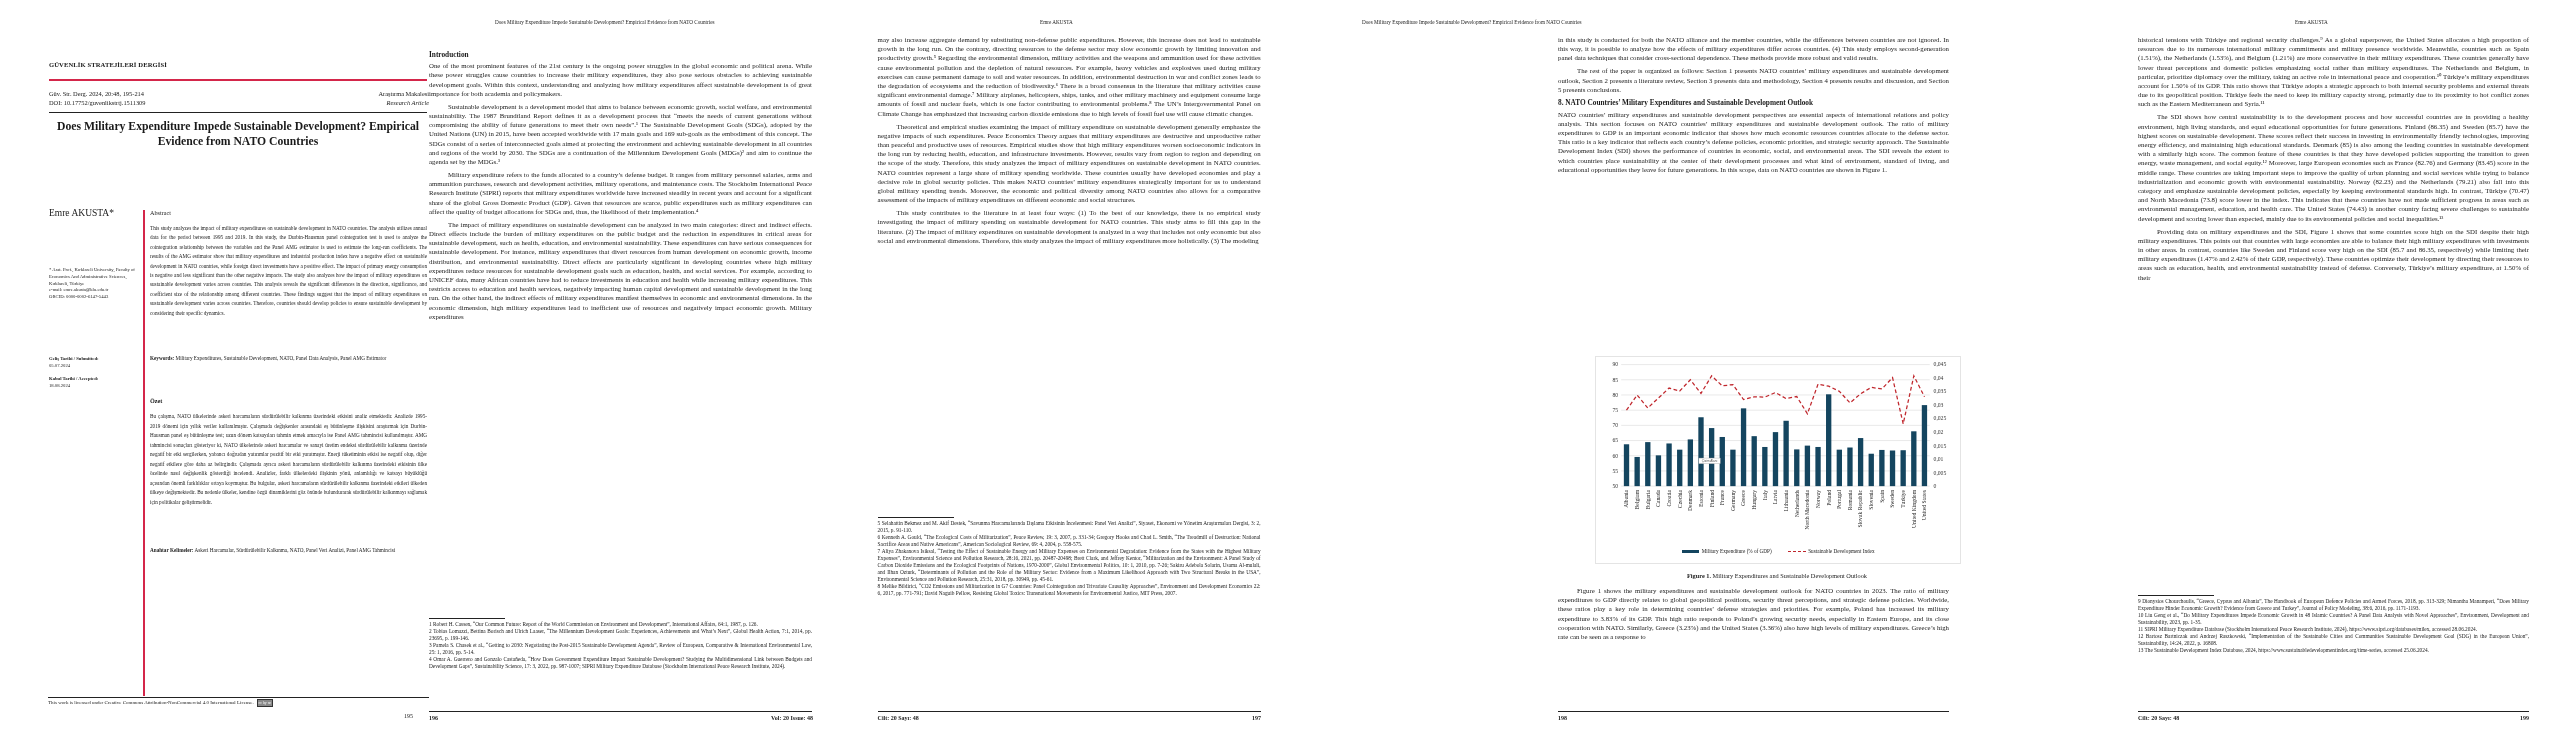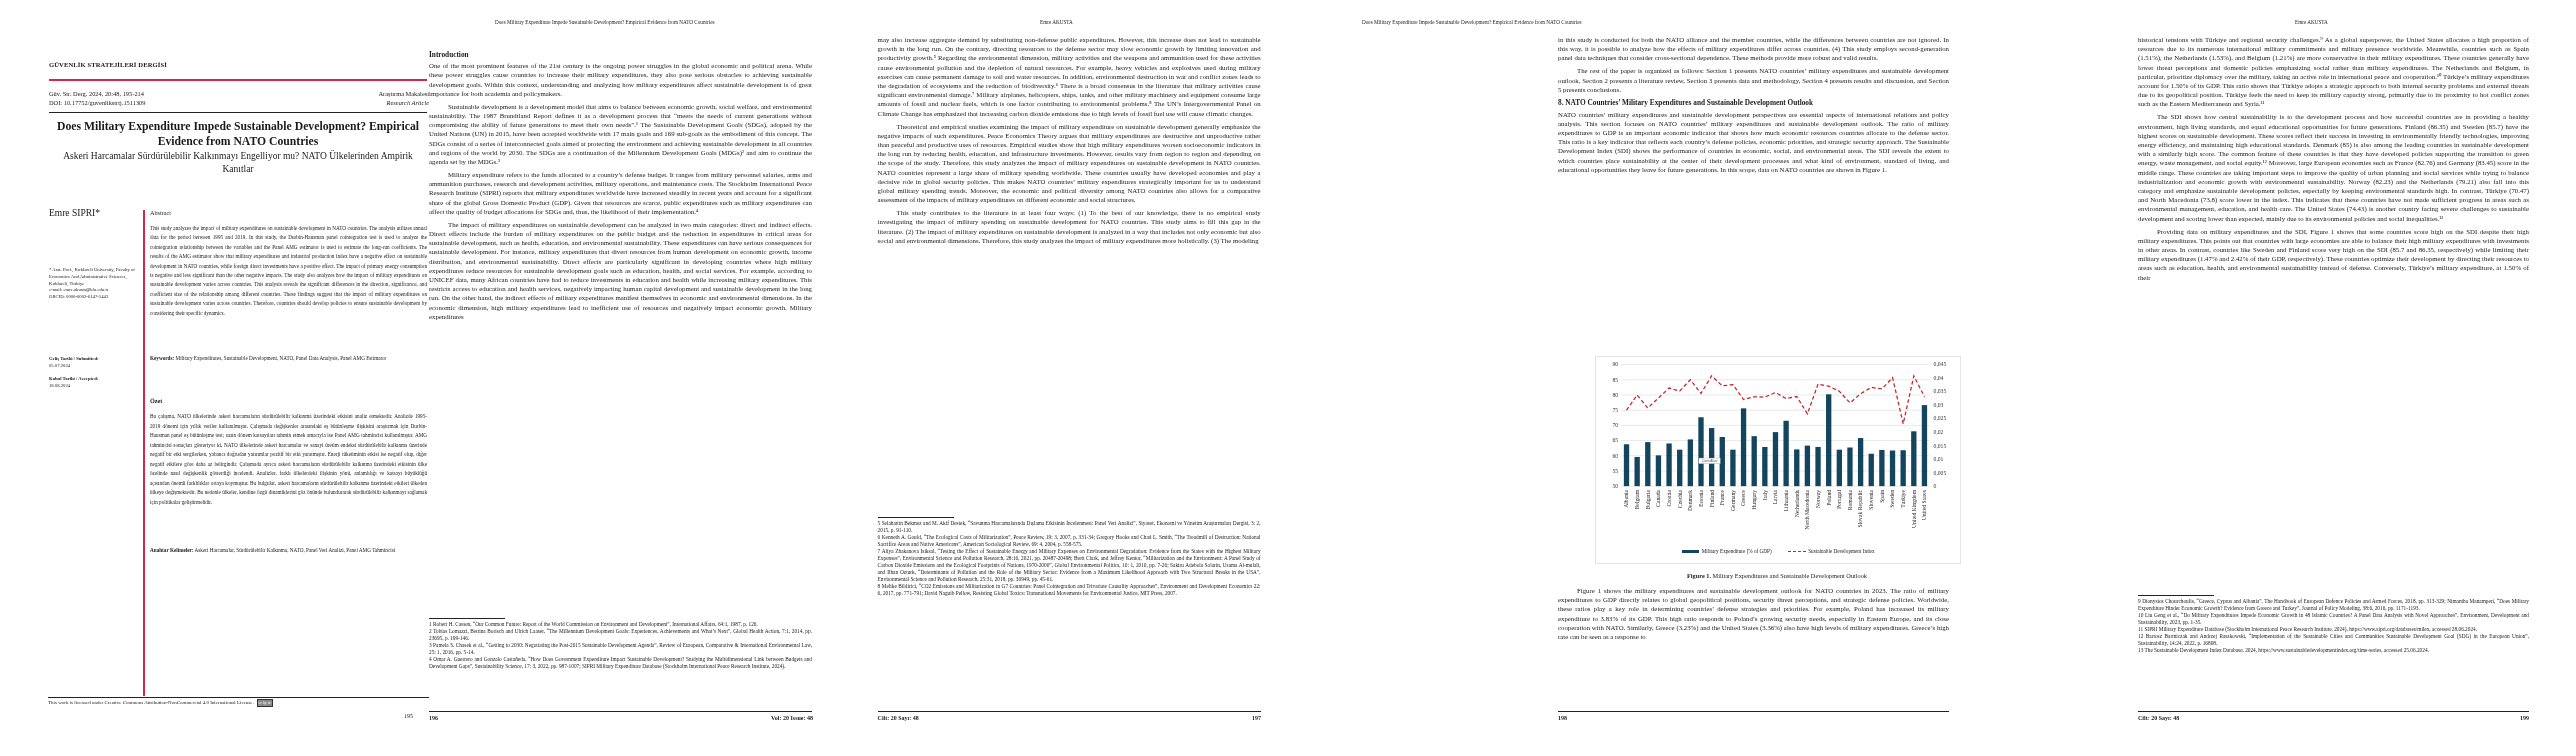--- a/index.html
+++ b/index.html
@@ -60,23 +60,22 @@
   <div class="cite">
     <div>Güv. Str. Derg. 2024, 20:48, 195-214</div>
     <div>DOI: 10.17752/guvenlikstrtj.1511309</div>
   </div>
   <div class="type">
     <div>Araştırma Makalesi</div>
     <div style="font-style:italic">Research Article</div>
   </div>
   <div class="black-rule" style="top:112px"></div>
   <div class="title" style="top:119px">Does Military Expenditure Impede Sustainable Development? Empirical Evidence from NATO Countries</div>
-  <div class="subtitle" style="top:150px">Askeri Harcamalar Sürdürülebilir Kalkınmayı Engelliyor mu? NATO Ülkelerinden Ampirik Kanıtlar</div>
-
-  <div class="author">Emre SIPRI*</div>
+
+  <div class="author">Emre AKUSTA*</div>
   <div class="affil">
     <div>* Asst. Prof., Kırklareli University, Faculty of Economics And Administrative Sciences, Kırklareli, Türkiye</div>
     <div>e-mail: emre.akusta@klu.edu.tr</div>
     <div>ORCID: 0000-0002-6147-5443</div>
   </div>
   <div class="dates">
     <div><b>Geliş Tarihi / Submitted:</b></div>
     <div>05.07.2024</div>
     <div style="height:6.3px"></div>
     <div><b>Kabul Tarihi / Accepted:</b></div>

